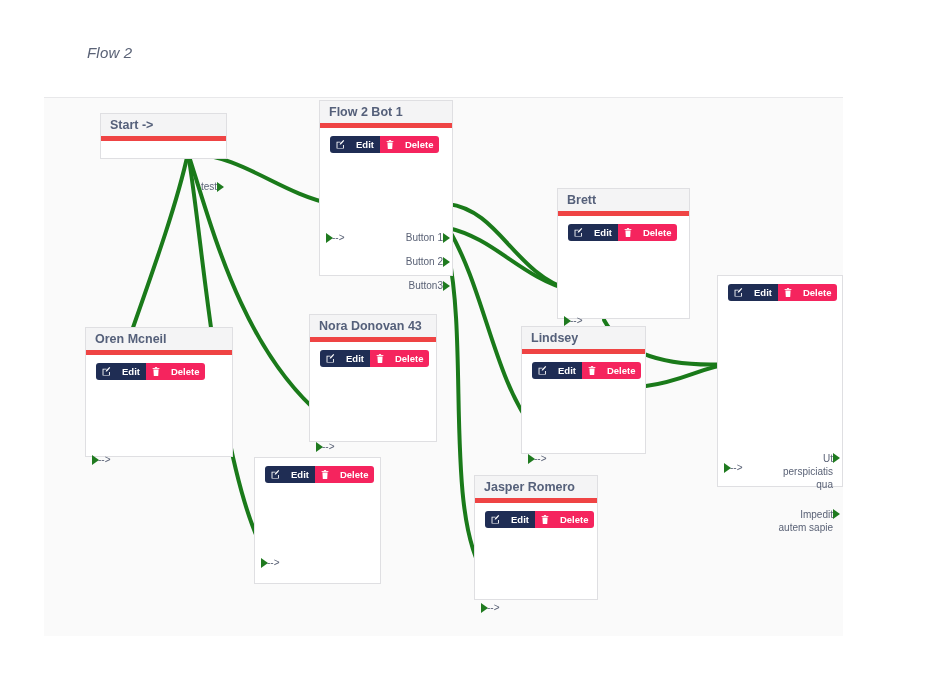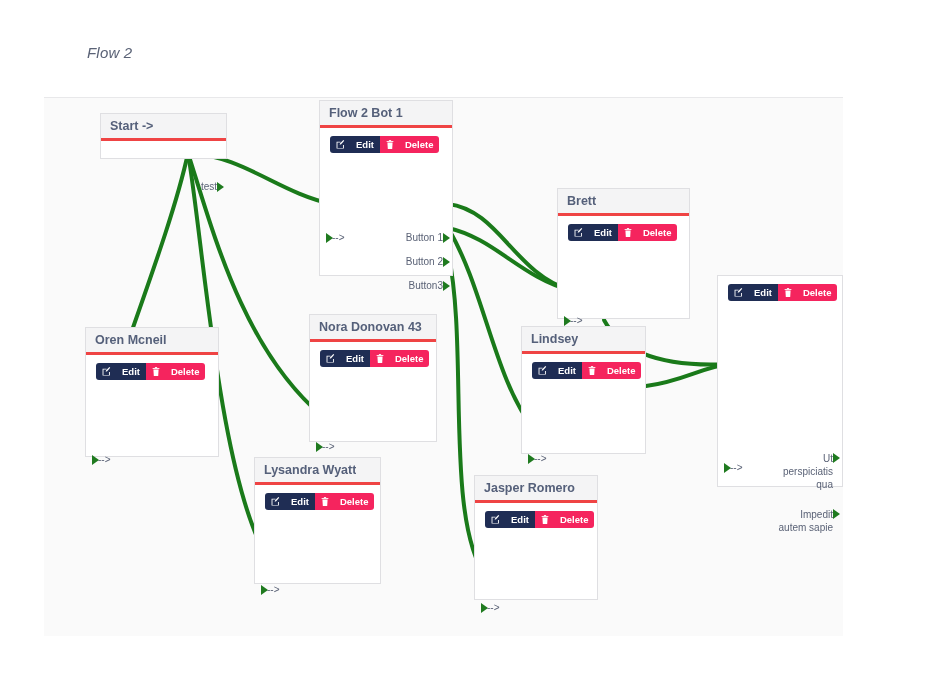--- a/index.html
+++ b/index.html
@@ -32,21 +32,21 @@
   
   .node{
     position:absolute;
     background:#ffffff;
     border:1px solid #dfdfe2;
     box-sizing:border-box;
   }
   .node-header{
     height:27px;
     background:#f4f4f5;
-    border-bottom:3px solid #ef4444;
+    border-bottom:5px solid #ef4444;
     display:flex;align-items:center;
     padding:0 9px;
     box-sizing:border-box;
   }
   .node-title{
     font-size:12.5px;color:#55607a;font-weight:bold;
     white-space:nowrap;overflow:hidden;
   }
   .node-body{position:relative;}
   .btn-row{display:flex;padding:8px 0 0 10px;}
@@ -188,21 +188,21 @@
                 </svg>
               </span>
               <span>Delete</span>
             </div>
           </div>
           <div class="port port-in" style="top: 186px;"><span class="arrow-in" style="top: 1px;"></span><span>--&gt;</span></div>
           <div class="port port-out multiline" style="top: 176px; width: 62px;"><span class="arrow-out" style="top: 1px;"></span><span>Ut perspiciatis qua</span></div>
           <div class="port port-out multiline" style="top: 232px; width: 62px;"><span class="arrow-out" style="top: 1px;"></span><span>Impedit autem sapie</span></div>
         </div>
       </div>
-      <div class="node" style="left: 41px; top: 229px; width: 134px; height: 130px;">
+      <div class="node" style="left: 41px; top: 229px; width: 148px; height: 130px;">
         <div class="node-header">
           <div class="node-title">Oren Mcneil</div>
         </div>
         <div class="node-body" style="height: 102px;">
           <div class="btn-row">
             <div class="btn btn-edit">
               <span>
                 <svg width="9" height="9" viewBox="0 0 16 16" fill="#fff">
                   <path d="M1 3h7v1.6H2.6v9.8h9.8V9H14v6H1z"></path>
                   <path d="M14.6 1.4 13.2 0 7.3 5.9 6.6 8.4l2.5-.7z"></path>
@@ -276,23 +276,20 @@
                   <path d="M5 0h4v1.6H5z"></path>
                 </svg>
               </span>
               <span>Delete</span>
             </div>
           </div>
           <div class="port port-in" style="top: 99px;"><span class="arrow-in" style="top: 1px;"></span><span>--&gt;</span></div>
         </div>
       </div>
       <div class="node" style="left: 210px; top: 359px; width: 127px; height: 127px;">
-        <div class="node-header">
-          <div class="node-title">Lysandra Wyatt</div>
-        </div>
         <div class="node-body" style="height: 99px;">
           <div class="btn-row">
             <div class="btn btn-edit">
               <span>
                 <svg width="9" height="9" viewBox="0 0 16 16" fill="#fff">
                   <path d="M1 3h7v1.6H2.6v9.8h9.8V9H14v6H1z"></path>
                   <path d="M14.6 1.4 13.2 0 7.3 5.9 6.6 8.4l2.5-.7z"></path>
                 </svg>
               </span>
               <span>Edit</span>

